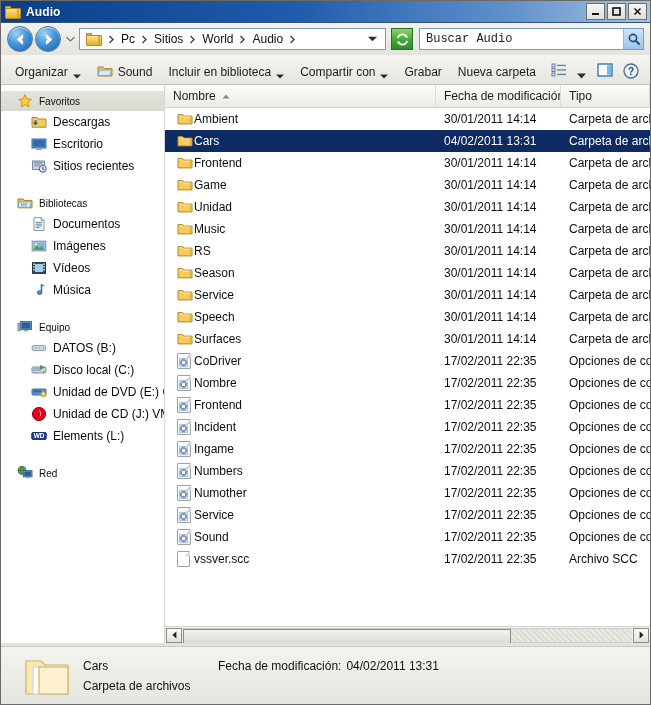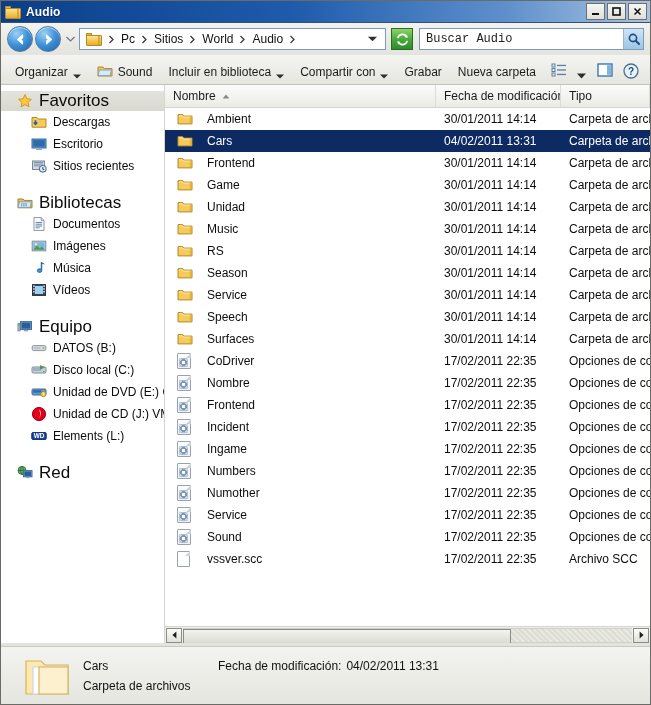--- a/index.html
+++ b/index.html
@@ -175,21 +175,21 @@
     background: #fff;
     border-right: 1px solid #d6d6d0;
     padding-top: 6px;
     overflow: hidden;
     position: relative;
   }
   .nav-group { margin-bottom: 4px; }
   .nav-head {
     display:flex; align-items:center; gap:6px;
     height: 20px; padding-left: 16px;
-    font-size: 17px; color:#0a0a0a; cursor: default;
+    font-size: 10px; color:#0a0a0a; cursor: default;
   }
   .nav-head.sel { background: linear-gradient(to bottom,#e3e3dd 0%, #d9d9d2 100%); }
   .nav-item {
     display:flex; align-items:center; gap:6px;
     height: 22px; padding-left: 30px;
     font-size: 12px; color:#0a0a0a; cursor: default;
     white-space: nowrap;
   }
   .nav-ico { width:16px; height:16px; flex:none; position:relative; }
   .nav-gap { height: 12px; }
@@ -218,21 +218,21 @@
   .col-type { flex: 1 1 auto; }
 
   #rows { position: relative; }
   .row {
     display:flex; height: 22px; align-items:center;
     font-size: 12px; color:#0d0d0d; cursor: default;
     white-space: nowrap;
   }
   .row.selected { background:#0d2a63; color:#fff; }
   .cell-name {
-    width: 271px; flex:none; display:flex; align-items:center; gap:14px;
+    width: 271px; flex:none; display:flex; align-items:center; gap:1px;
     padding-left: 12px; overflow:hidden;
   }
   .cell-date { width: 125px; flex:none; padding-left:8px; overflow:hidden; }
   .cell-type { flex:1 1 auto; padding-left:8px; overflow:hidden; }
   .row-ico { width:16px; height:16px; flex:none; position:relative; }
 
   
   .ico-cfg {
     width:14px; height:16px;
     background: linear-gradient(to bottom,#fdfdfd 0%, #eef1f4 100%);
@@ -580,41 +580,41 @@
               <rect x="2.2" y="4.2" width="11.6" height="7.6" fill="#79b7e0"></rect>
               <path d="M2.2 11.8 L6 7.4 L8.8 10.4 L10.6 8.6 L13.8 11.8 Z" fill="#4e9a4a"></path>
               <circle cx="5" cy="6.2" r="1.2" fill="#fdea86"></circle>
             </svg>
           </span>
           <span>Imágenes</span>
         </div>
         <div class="nav-item">
           <span class="nav-ico">
             <svg width="16" height="16" viewBox="0 0 16 16">
-              <path d="M10.5 2.2 V10 " stroke="#2f6ba8" stroke-width="1.5" fill="none"></path>
-              <path d="M10.5 2.2 C12.2 2.8 13.4 3.4 13.8 4.6 C12.8 3.9 11.6 3.7 10.5 4.4 Z" fill="#2f6ba8"></path>
-              <ellipse cx="8.6" cy="10.6" rx="2.3" ry="1.8" fill="#4a8fcc" stroke="#2f6ba8" stroke-width="1"></ellipse>
-            </svg>
-          </span>
-          <span>Música</span>
-        </div>
-        <div class="nav-item">
-          <span class="nav-ico">
-            <svg width="16" height="16" viewBox="0 0 16 16">
               <rect x="1.5" y="2.6" width="13" height="10.8" fill="#3a4a5c" stroke="#22303f" stroke-width="1"></rect>
               <rect x="4" y="4" width="8" height="8" fill="#9fd0f0"></rect>
               <rect x="2.2" y="3.4" width="1.4" height="1.5" fill="#e7eef5"></rect>
               <rect x="2.2" y="6.2" width="1.4" height="1.5" fill="#e7eef5"></rect>
               <rect x="2.2" y="9" width="1.4" height="1.5" fill="#e7eef5"></rect>
               <rect x="12.4" y="3.4" width="1.4" height="1.5" fill="#e7eef5"></rect>
               <rect x="12.4" y="6.2" width="1.4" height="1.5" fill="#e7eef5"></rect>
               <rect x="12.4" y="9" width="1.4" height="1.5" fill="#e7eef5"></rect>
             </svg>
           </span>
           <span>Vídeos</span>
+        </div>
+        <div class="nav-item">
+          <span class="nav-ico">
+            <svg width="16" height="16" viewBox="0 0 16 16">
+              <path d="M10.5 2.2 V10 " stroke="#2f6ba8" stroke-width="1.5" fill="none"></path>
+              <path d="M10.5 2.2 C12.2 2.8 13.4 3.4 13.8 4.6 C12.8 3.9 11.6 3.7 10.5 4.4 Z" fill="#2f6ba8"></path>
+              <ellipse cx="8.6" cy="10.6" rx="2.3" ry="1.8" fill="#4a8fcc" stroke="#2f6ba8" stroke-width="1"></ellipse>
+            </svg>
+          </span>
+          <span>Música</span>
         </div>
       </div>
 
       <div class="nav-gap"></div>
 
       <div class="nav-group">
         <div class="nav-head">
           <span class="nav-ico">
             <svg width="16" height="16" viewBox="0 0 16 16">
               <rect x="3.5" y="2.6" width="11" height="8" fill="#6ea6db" stroke="#3f6d9c" stroke-width="1"></rect>

